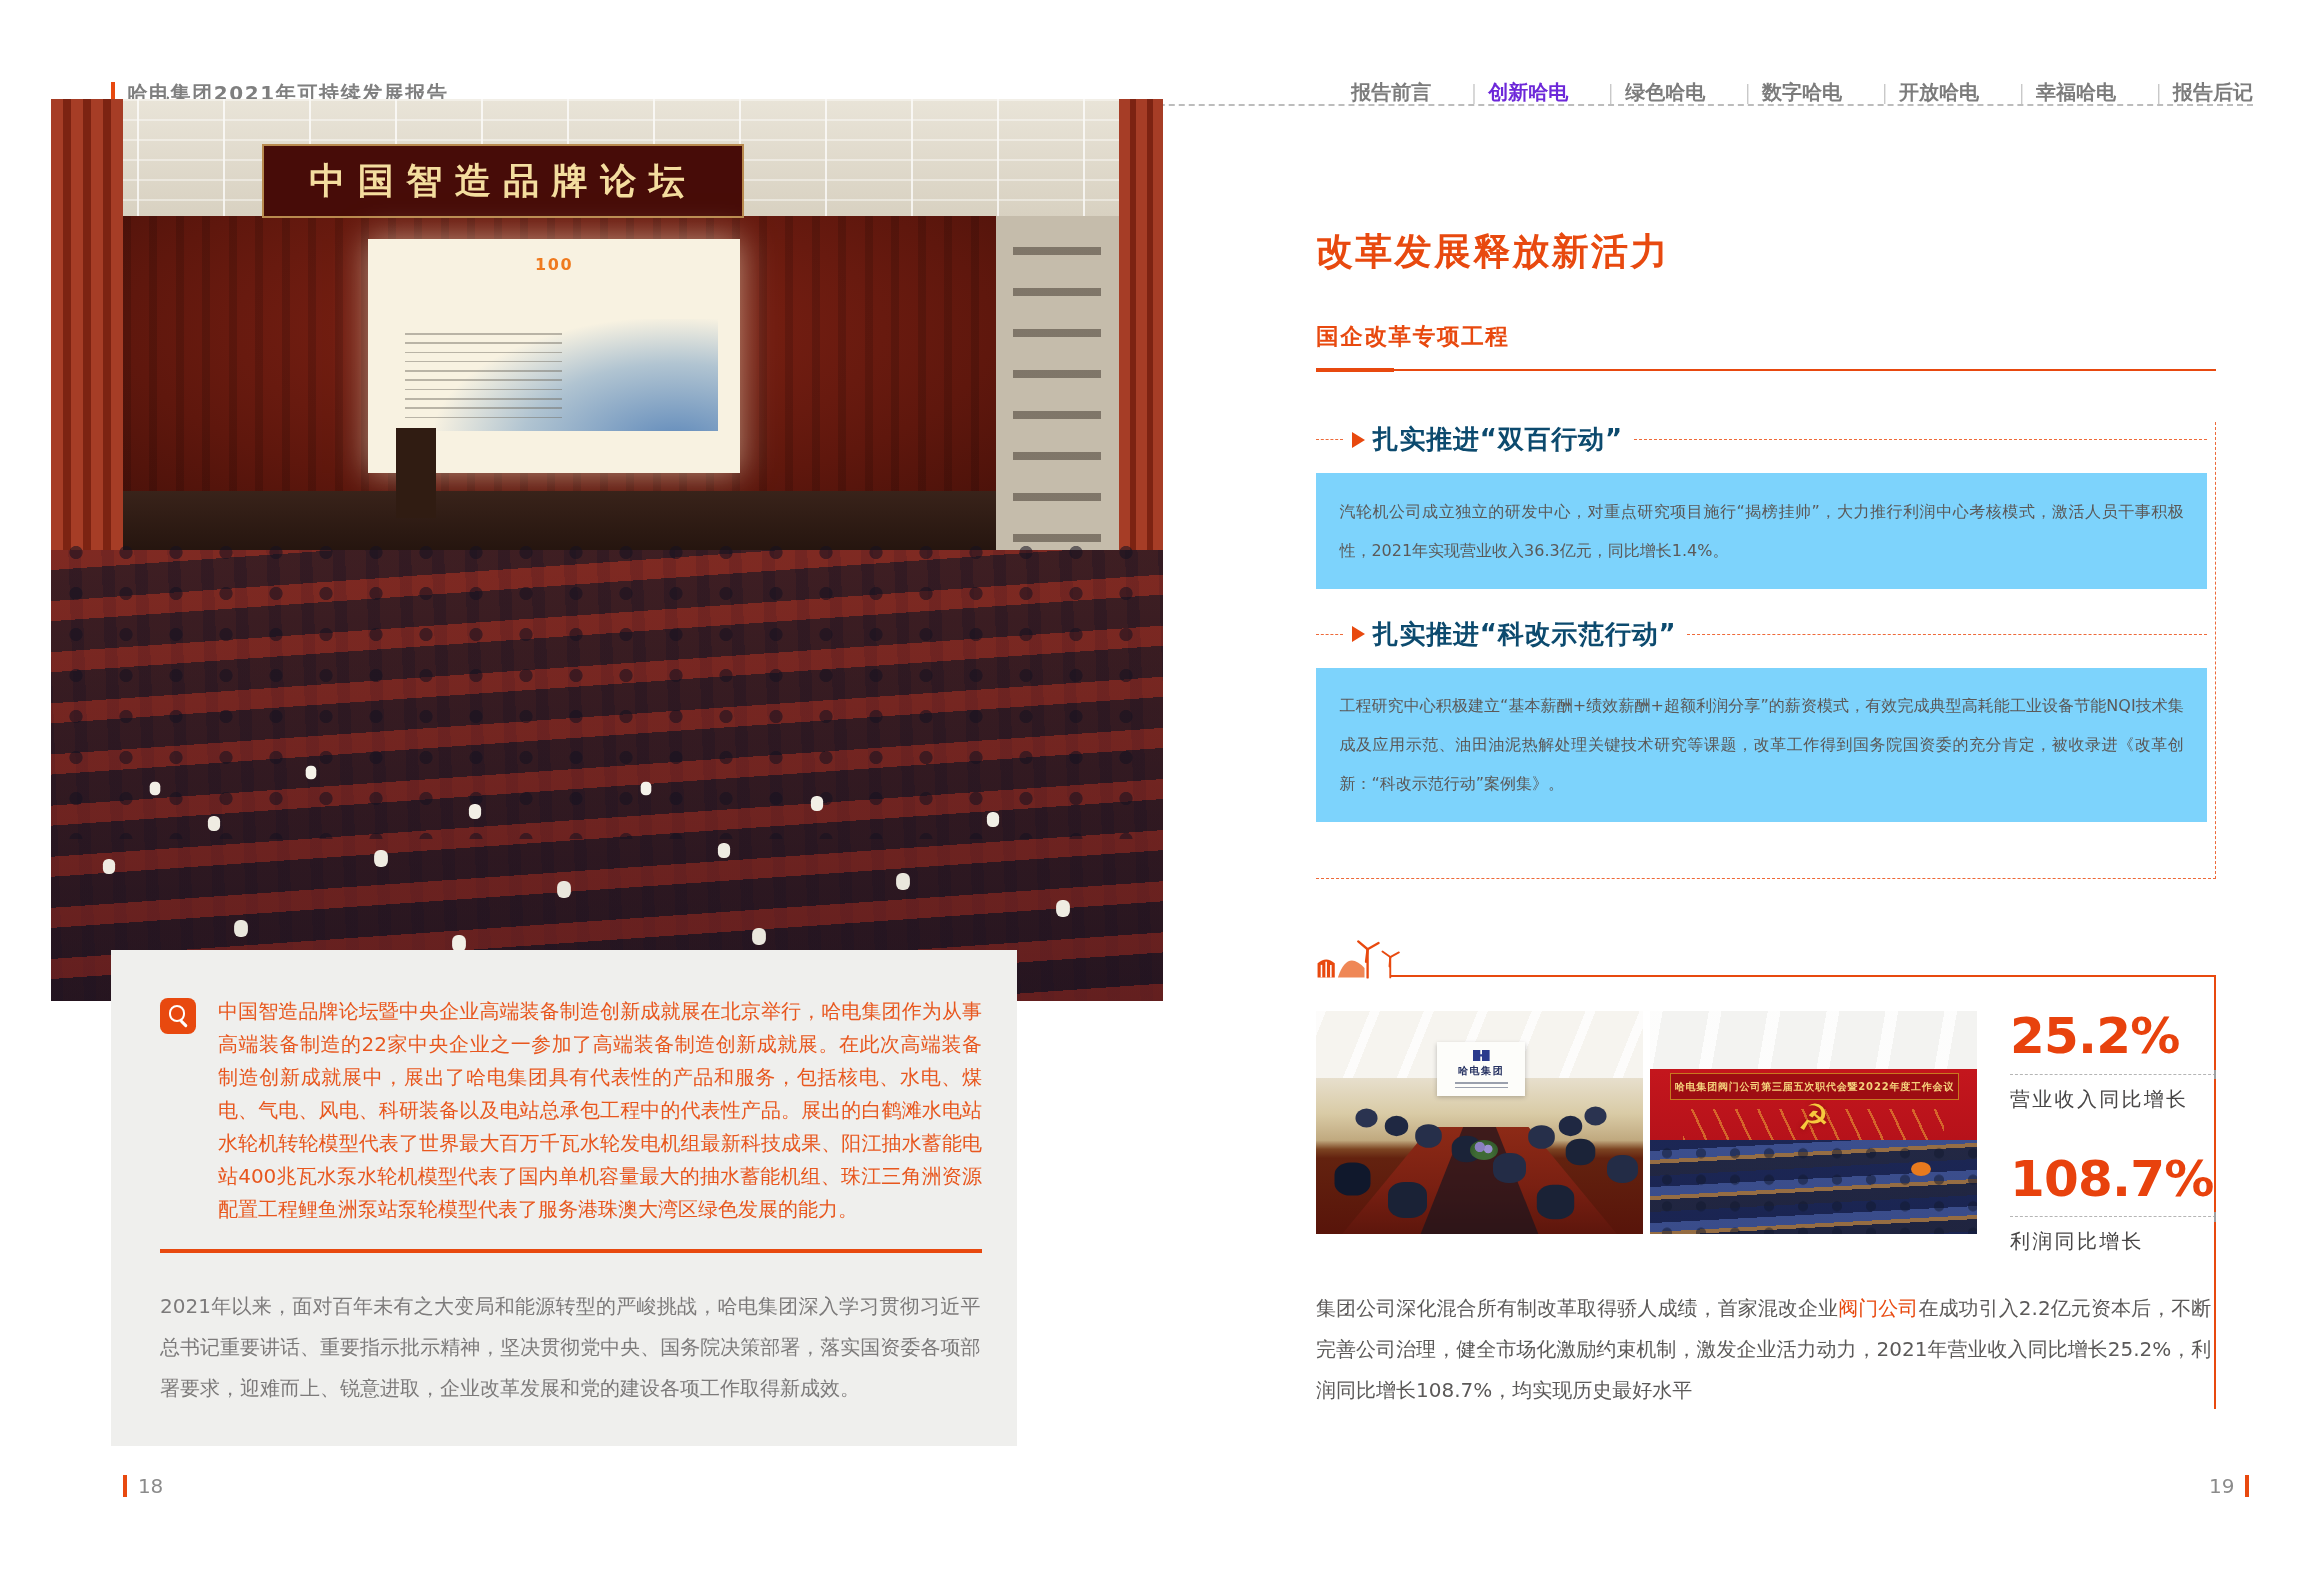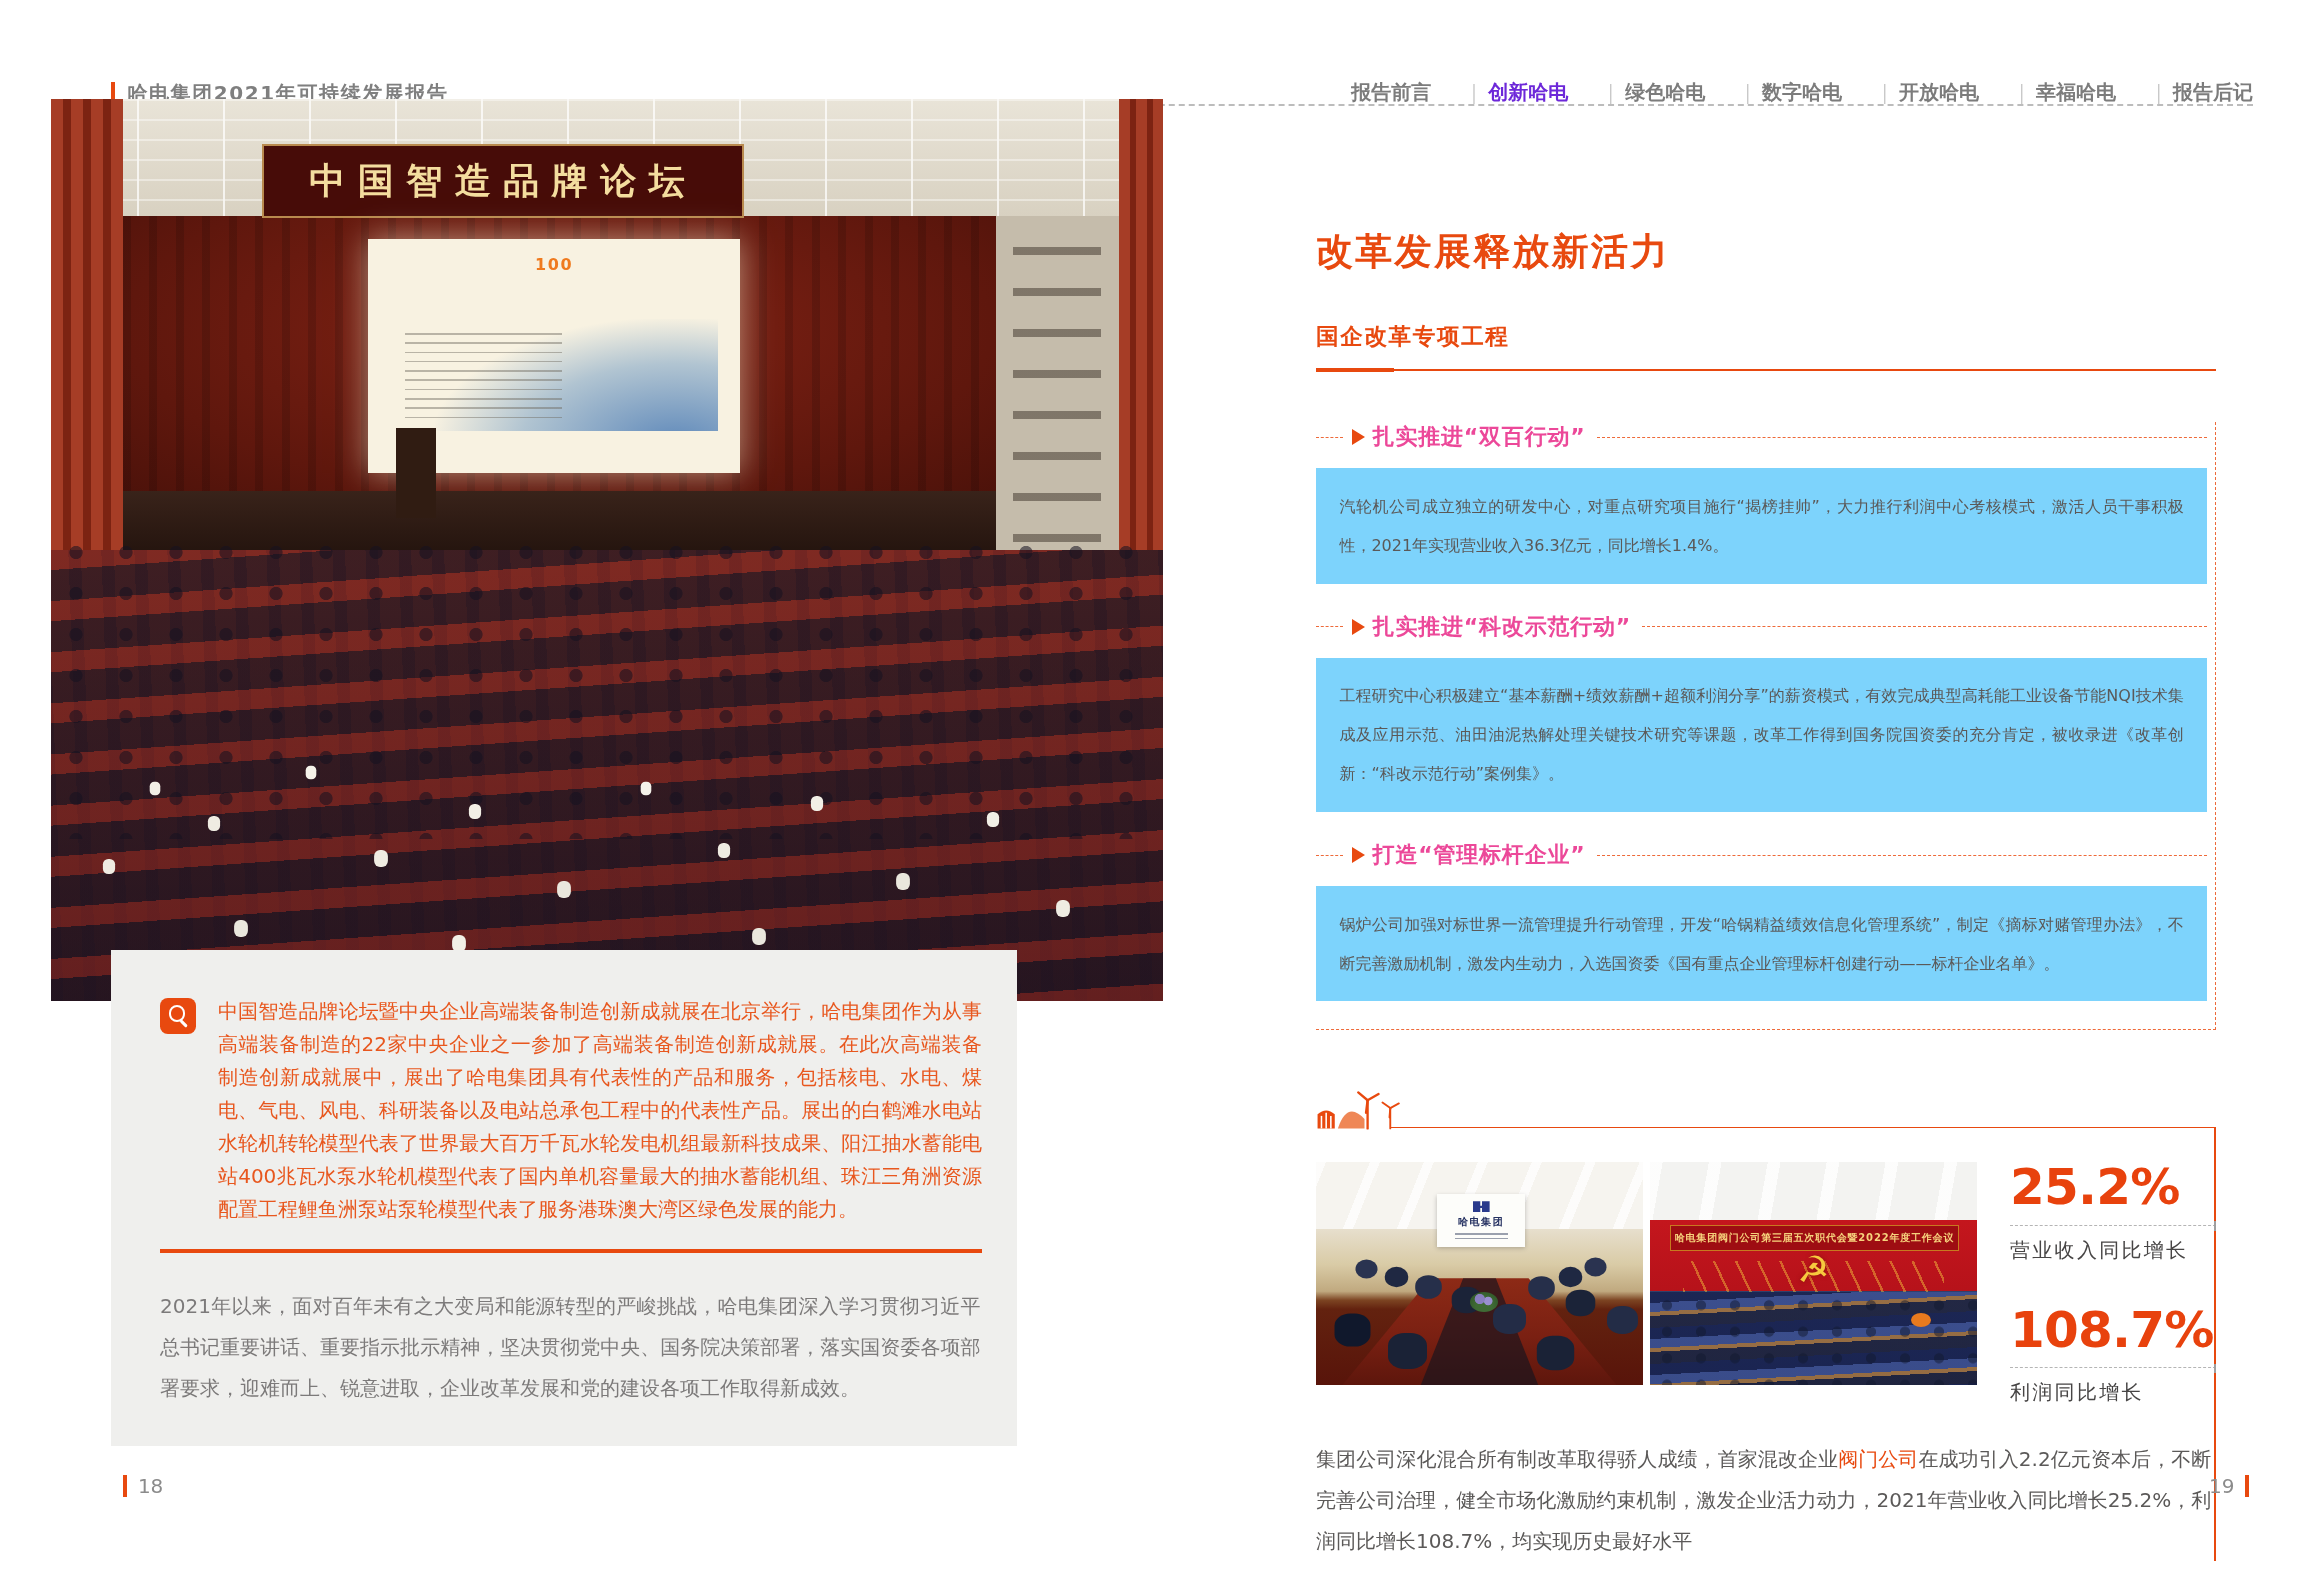--- a/index.html
+++ b/index.html
@@ -79,21 +79,21 @@
   .r-sub{margin-top:44px;font-size:22.6px;font-weight:bold;color:#e8490f;letter-spacing:1.6px;}
   .sub-rule{margin-top:15.6px;display:flex;align-items:center;}
   .sub-rule .thick{width:78px;height:4.7px;background:#e8490f;}
   .sub-rule .thin{flex:1;height:1.6px;background:#e8490f;}
 
   .sections{margin-top:50px;border-right:1.6px dashed #ee6a3a;border-bottom:1.6px dashed #ee6a3a;padding-right:7.8px;padding-bottom:28px;}
   .section{margin-bottom:28px;}
   .sec-head{display:flex;align-items:center;}
   .sec-head .ldash{width:26.5px;border-top:1.6px dashed #ee6a3a;margin-right:9.3px;}
   .sec-head .tri{width:0;height:0;border-left:13.2px solid #e8490f;border-top:8.6px solid transparent;border-bottom:8.6px solid transparent;margin-right:7.8px;}
-  .sec-head .ht{font-size:22px;font-weight:bold;color:#ec4899;letter-spacing:0.8px;white-space:nowrap;}
+  .sec-head .ht{font-size:26px;font-weight:bold;color:#0c4a6e;letter-spacing:0.8px;white-space:nowrap;}
   .sec-head .rdash{flex:1;border-top:1.6px dashed #ee6a3a;margin-left:11px;}
   .sec-body{margin-top:16px;background:#7dd3fc;padding:18.7px 23.4px;font-size:16px;line-height:39px;color:#5b5958;text-align:justify;}
 
   
   .lower{margin-top:53px;position:relative;padding-bottom:0;}
   .lower .vline{position:absolute;right:0;top:44px;bottom:1.6px;width:1.6px;background:#e8490f;}
   .deco-row{position:relative;height:45px;}
   .deco-row svg{position:absolute;left:0;bottom:-1.6px;}
   .deco-row .hline{position:absolute;left:75px;right:0;bottom:0;height:1.6px;background:#e8490f;}
   .media-row{display:flex;margin-top:34px;}
@@ -230,29 +230,20 @@
     <div class="section">
       <div class="sec-head">
         <span class="ldash"></span>
         <span class="tri"></span>
         <span class="ht">扎实推进“科改示范行动”</span>
         <span class="rdash"></span>
       </div>
       <div class="sec-body">工程研究中心积极建立“基本薪酬+绩效薪酬+超额利润分享”的薪资模式，有效完成典型高耗能工业设备节能NQI技术集成及应用示范、油田油泥热解处理关键技术研究等课题，改革工作得到国务院国资委的充分肯定，被收录进《改革创新：“科改示范行动”案例集》。</div>
     </div>
 
-    <div class="section" style="margin-bottom:0;">
-      <div class="sec-head">
-        <span class="ldash"></span>
-        <span class="tri"></span>
-        <span class="ht">打造“管理标杆企业”</span>
-        <span class="rdash"></span>
-      </div>
-      <div class="sec-body">锅炉公司加强对标世界一流管理提升行动管理，开发“哈锅精益绩效信息化管理系统”，制定《摘标对赌管理办法》，不断完善激励机制，激发内生动力，入选国资委《国有重点企业管理标杆创建行动——标杆企业名单》。</div>
-    </div>
 
   </div>
 
   <div class="lower">
     <div class="vline"></div>
 
     <div class="deco-row">
       <svg width="86" height="47" viewBox="0 0 110 60">
         <path d="M28,58 Q40,22 62,46 L62,58 Z" fill="#ef8756"></path>
         <path d="M2,58 L2,40 Q13,30 24,40 L24,58 Z" fill="#e8490f"></path>

